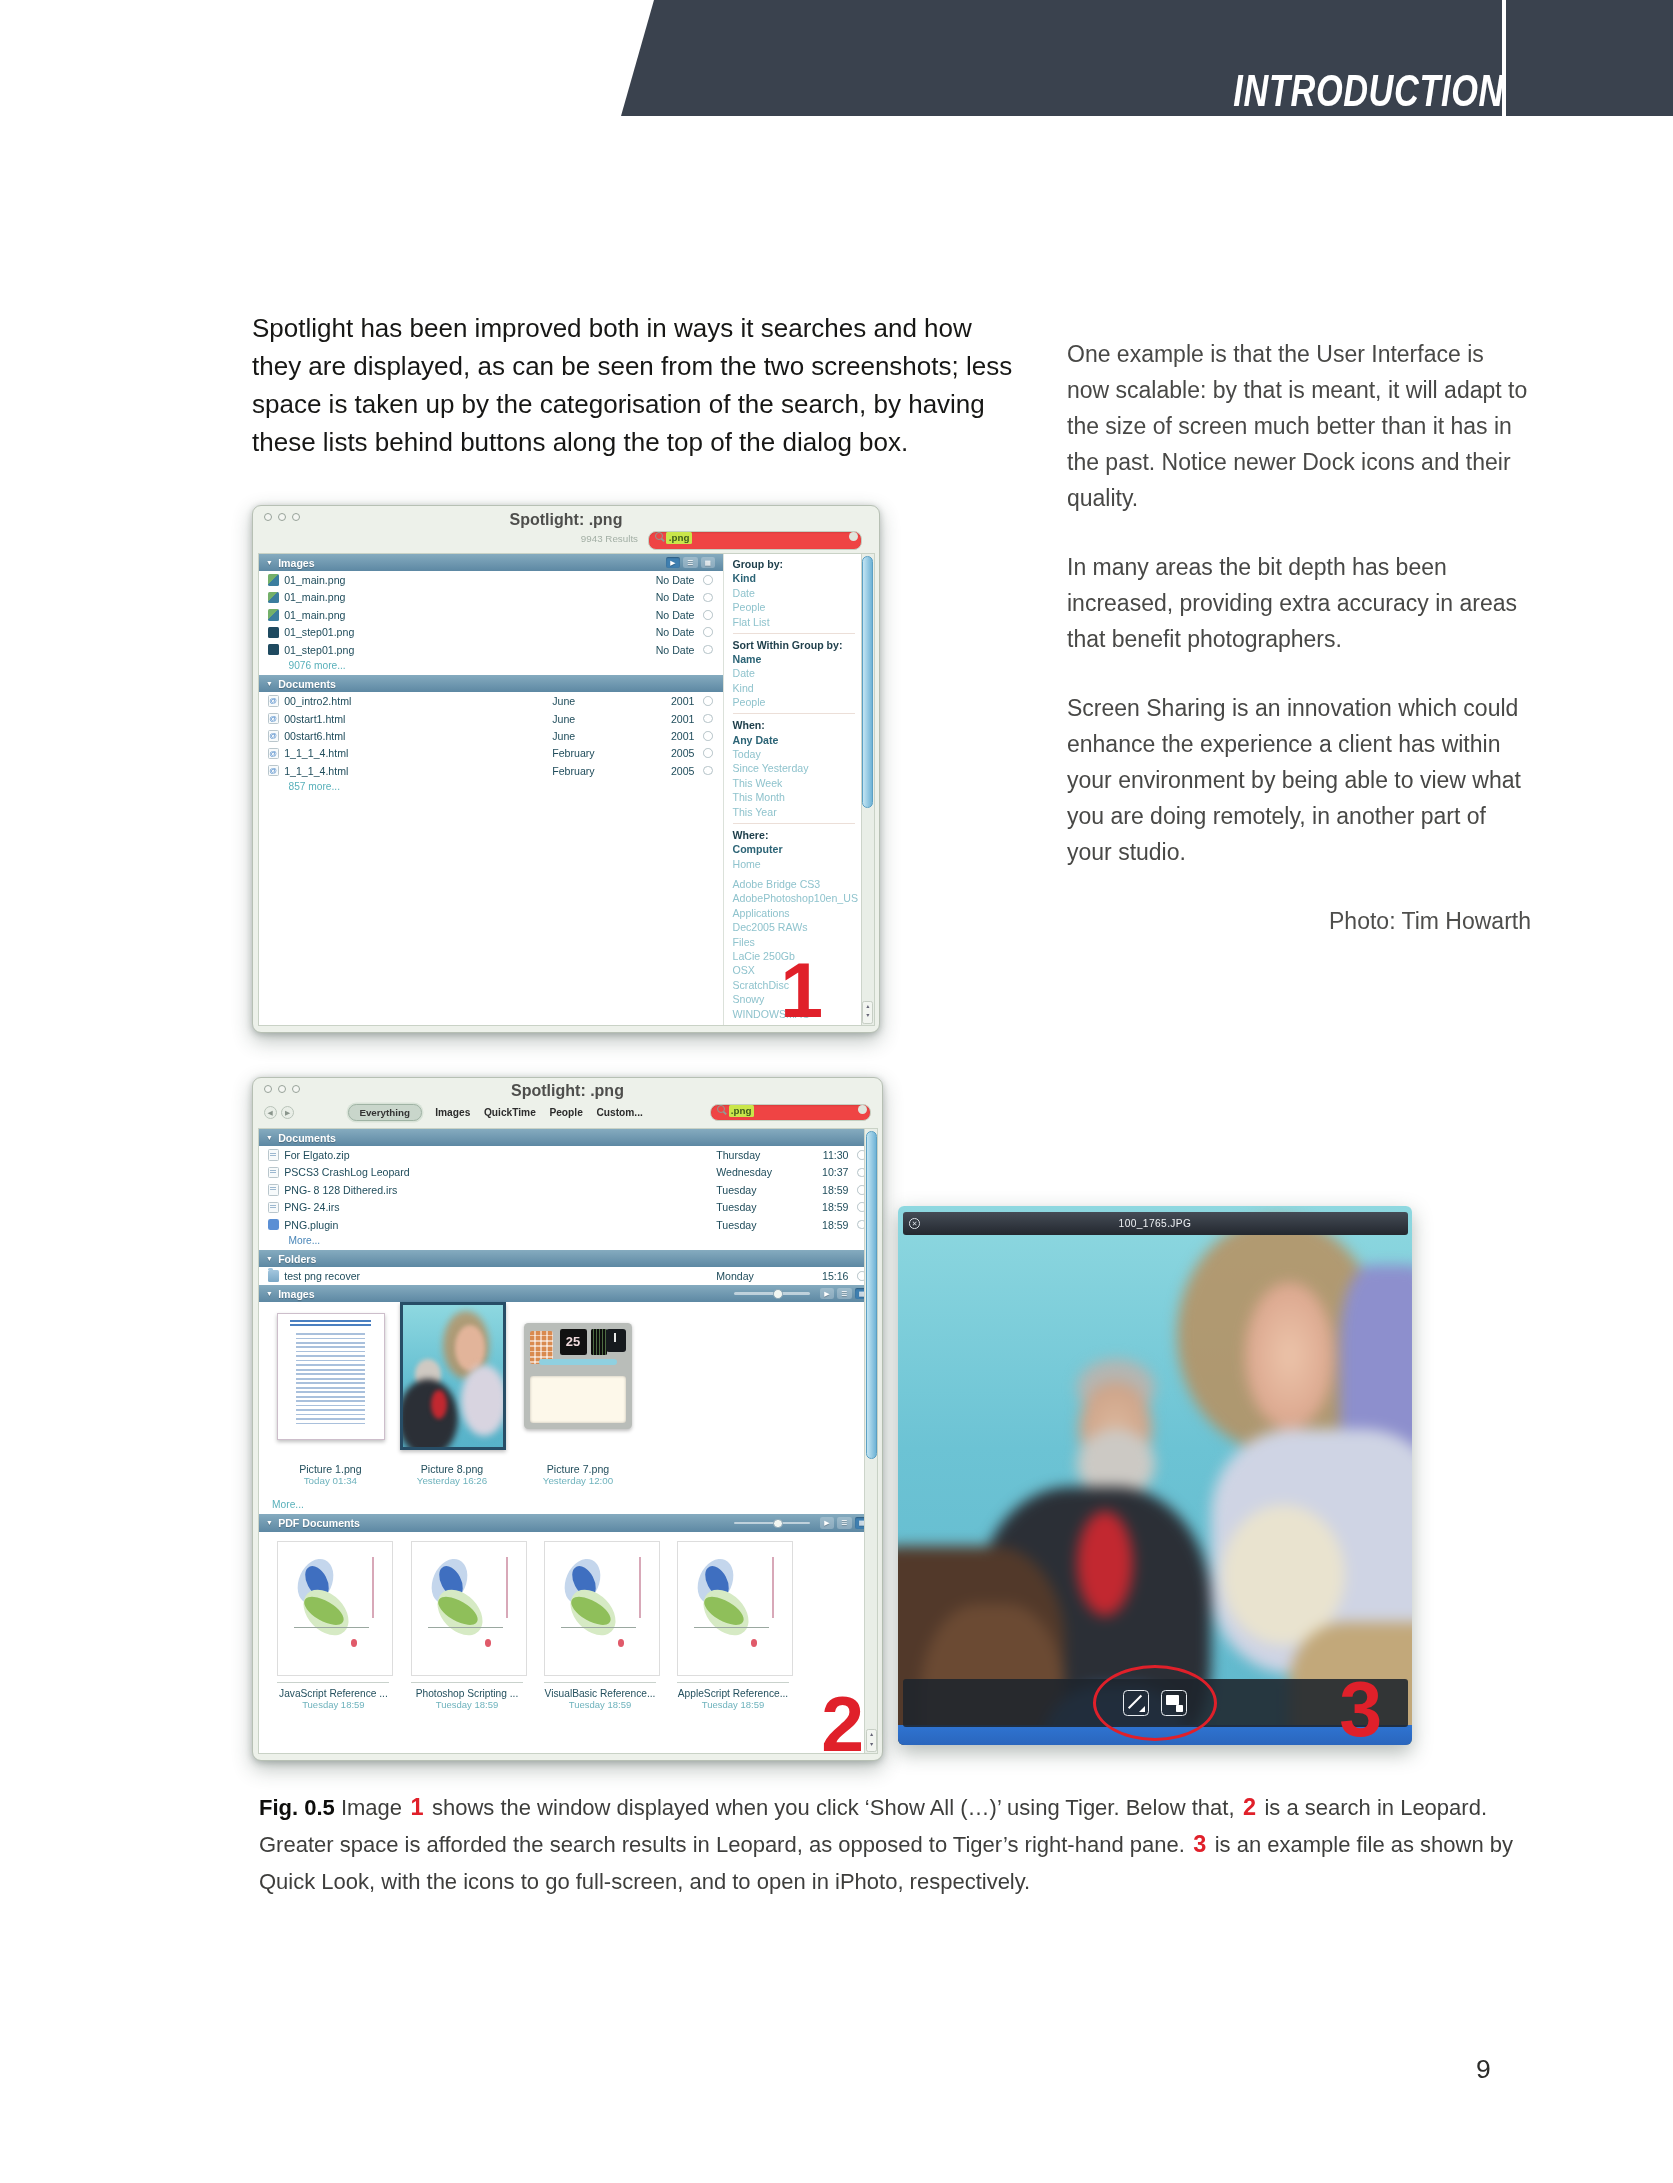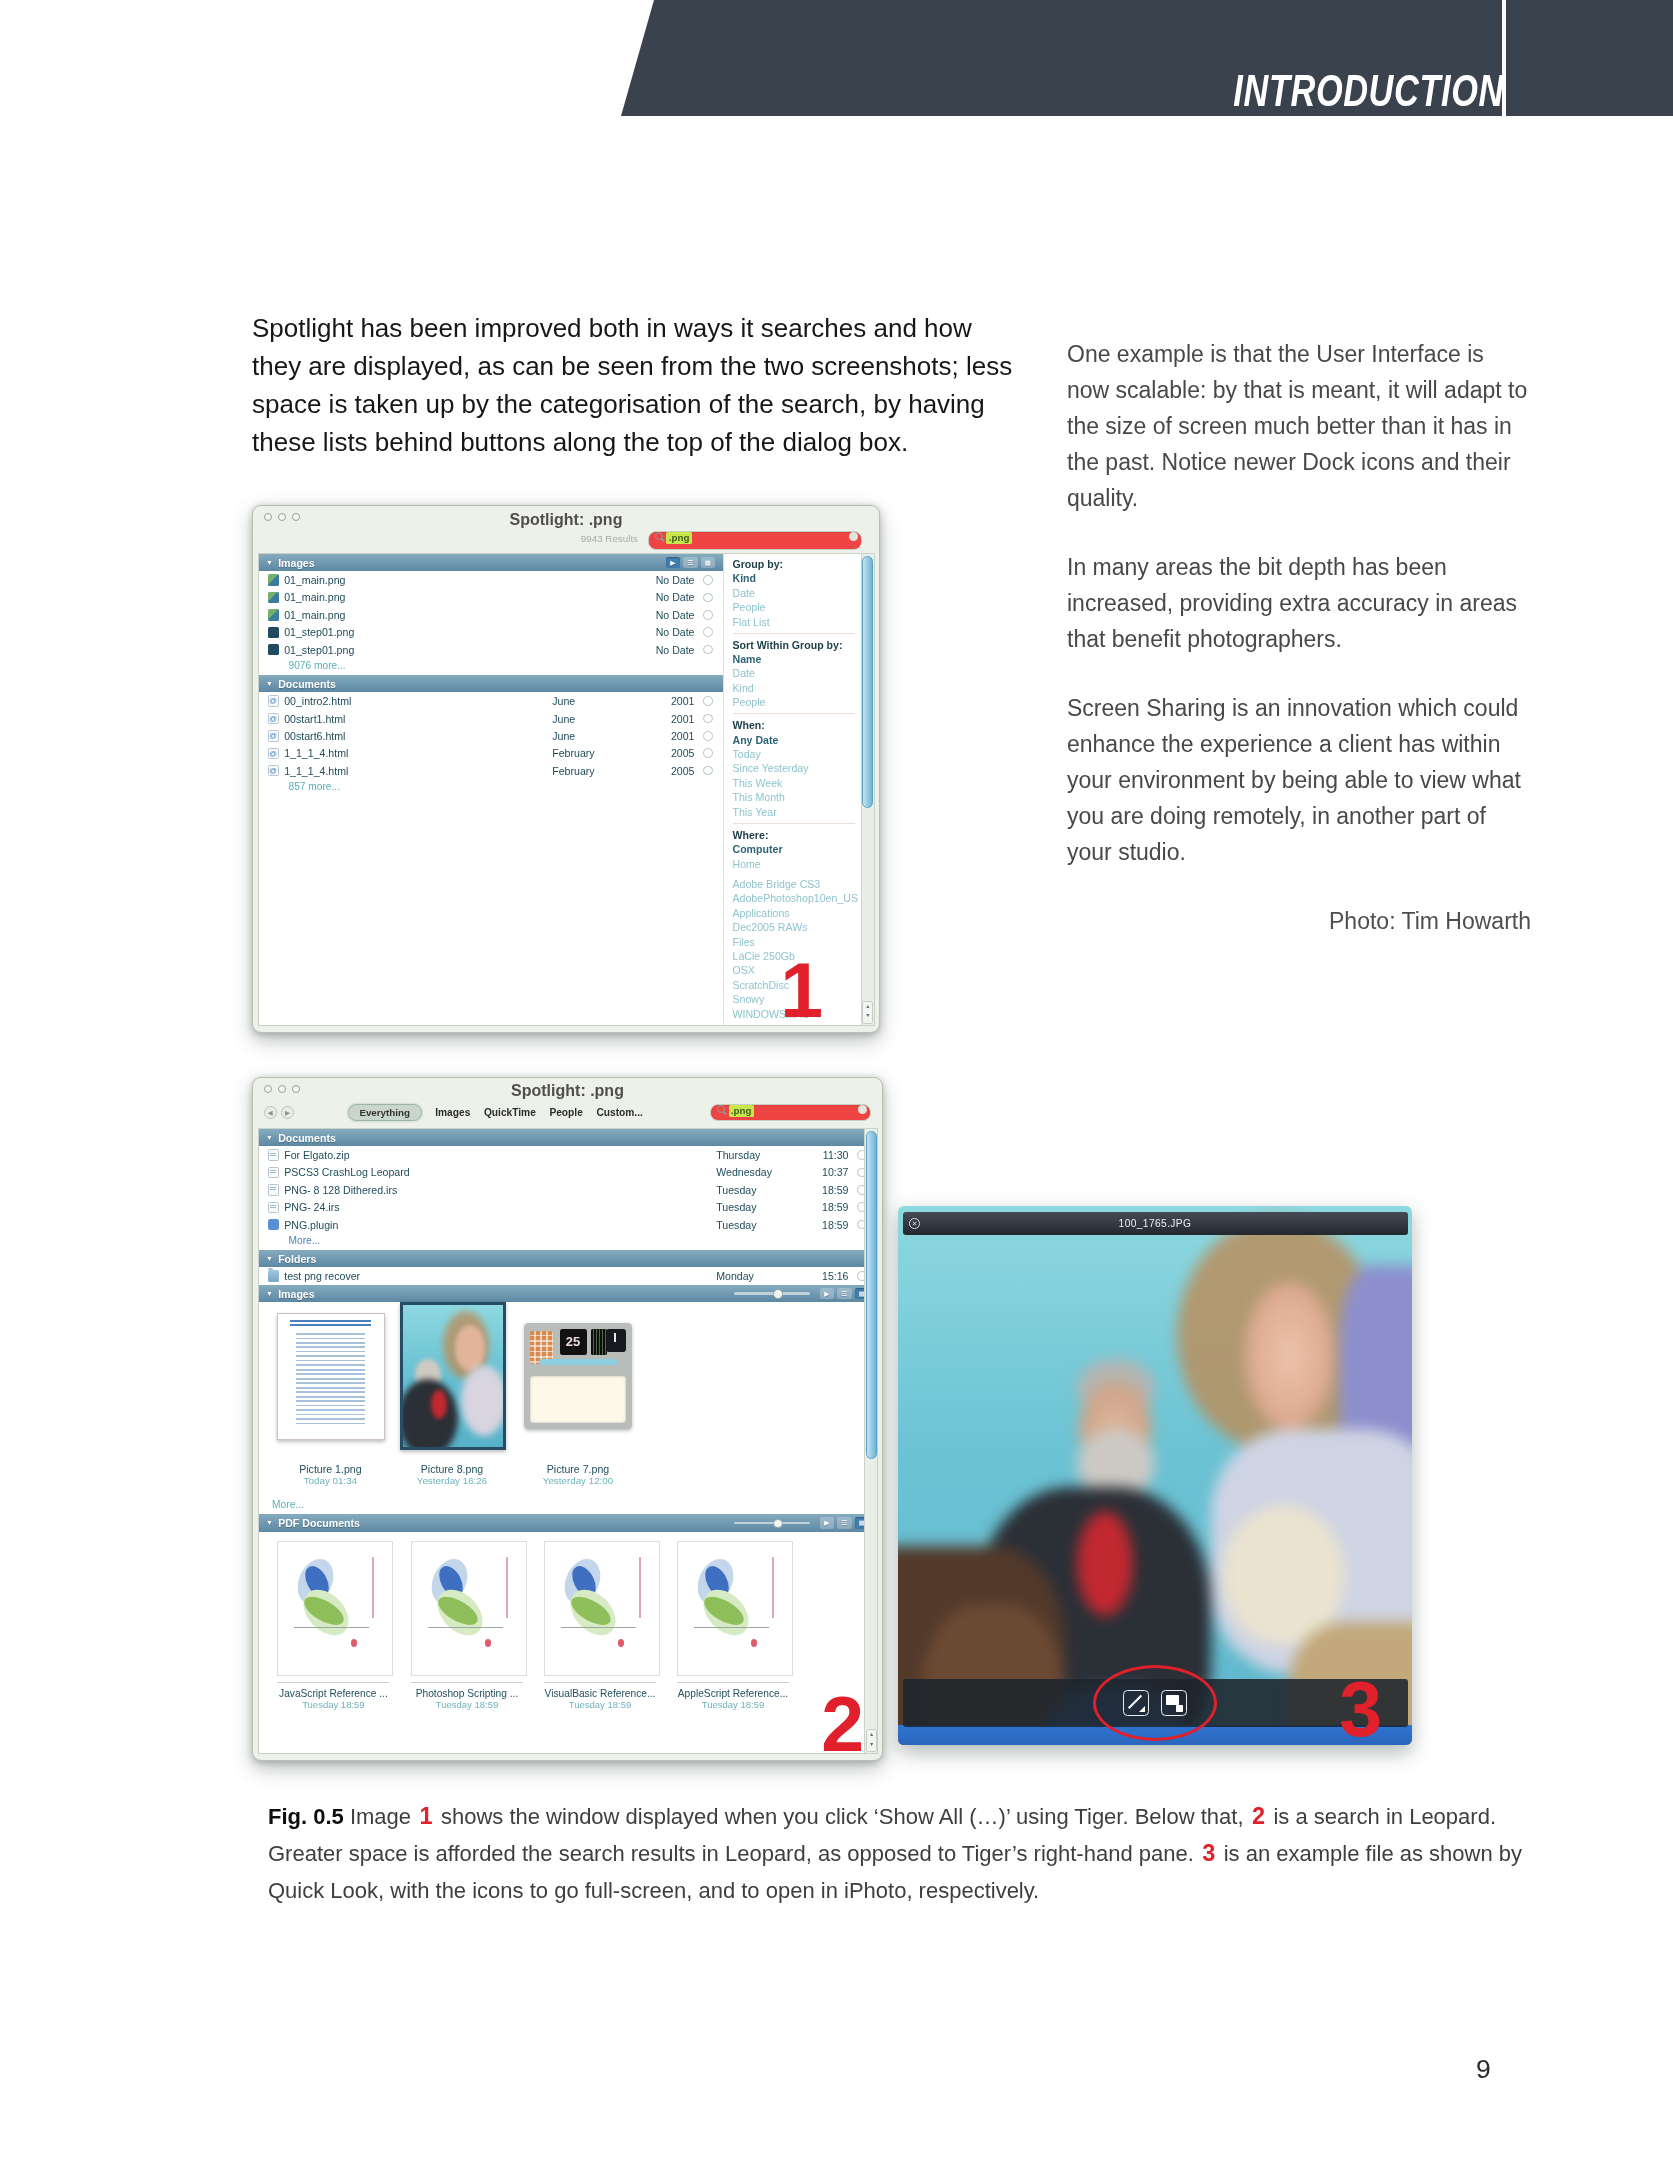--- a/index.html
+++ b/index.html
@@ -13,21 +13,21 @@
         padding-bottom:21px;color:#fff;font-style:italic;font-weight:bold;font-size:44px;
         letter-spacing:0.8px;transform:scaleX(.78);transform-origin:right bottom;}
   
   .intro{position:absolute;left:252px;top:309px;width:765px;font-size:26px;line-height:38px;
         color:#17171５;color:#171715;margin:0;}
   .rcol{position:absolute;left:1067px;top:336px;width:464px;font-size:23px;line-height:36px;color:#48484
         6;color:#484846;}
   .rcol p{margin:0 0 33px 0;}
   .credit{text-align:right;margin-top:-5.3px;color:#4e4e4c;}
   .caption{position:absolute;left:252px;top:1782px;width:1280px;font-size:22px;line-height:37px;
-        color:#3e3e3c;margin:16px;}
+        color:#3e3e3c;margin:7px;}
   .figlab{font-weight:bold;color:#0e0e0c;}
   .rnum{color:#e0202a;font-weight:bold;font-size:23.5px;padding:0 2.3px;}
   .pagenum{position:absolute;left:1476px;top:2054px;font-size:26.5px;color:#2c2c2a;}
   
   .win{position:absolute;background:#edf1ea;border:0.8px solid #b7c0b4;border-radius:9px;
        box-shadow:0 7.6px 19.7px rgba(40,60,50,.30),0 1.5px 6px rgba(40,60,50,.25);}
   .winui{position:absolute;left:0;top:0;right:0;bottom:0;filter:blur(0.3px);}
   .lights{position:absolute;left:10.6px;top:6.8px;display:flex;gap:6px;}
   .lt{width:8.3px;height:8.3px;border:1.5px solid #96a198;border-radius:50%;background:#f4f6f2;box-sizing:border-box;}
   .wtitle{position:absolute;left:0;right:0;top:5.3px;text-align:center;font-size:16px;font-weight:bold;color:#4e4e4c;}

